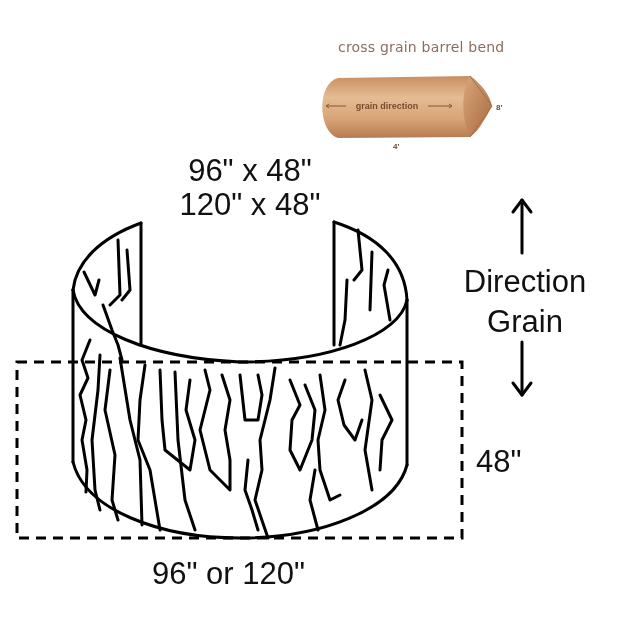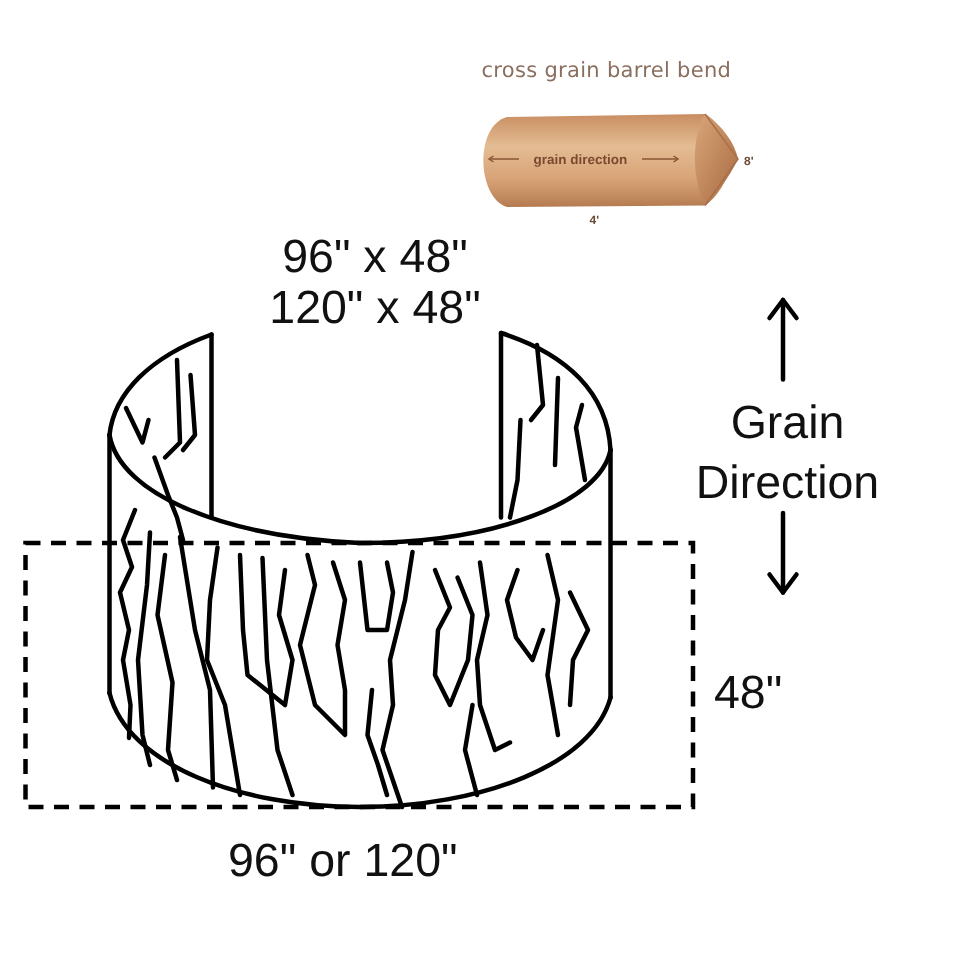--- a/index.html
+++ b/index.html
@@ -1,18 +1,18 @@
 <!DOCTYPE html>
 <html><head>
 <meta charset="utf-8">
 <style>
   html, body { margin: 0; padding: 0; background: #ffffff; }
   body { width: 640px; height: 640px; position: relative; overflow: hidden; font-family: "Liberation Sans", sans-serif; }
   .abs { position: absolute; }
-  .title-small { left: 321px; top: 39px; font-family: "DejaVu Sans", sans-serif; font-size: 14px; color: #8a6e5e; letter-spacing: 0.2px; }
+  .title-small { left: 338px; top: 39px; font-family: "DejaVu Sans", sans-serif; font-size: 14px; color: #8a6e5e; letter-spacing: 0.2px; }
   .dim-label { font-family: "Liberation Sans", sans-serif; color: #111; font-size: 31px; line-height: 34px; text-align: center; }
   .dims-top { left: 150px; top: 154px; width: 200px; }
   .grain-label { left: 440px; top: 262px; width: 170px; font-size: 31px; line-height: 40px; text-align: center; color: #111; }
   .height-label { left: 476px; top: 444px; font-size: 31px; color: #111; }
   .width-label { left: 152px; top: 556px; font-size: 31px; color: #111; }
   svg { position: absolute; left: 0; top: 0; }
   .barrel-text { font-family: "Liberation Sans", sans-serif; font-weight: bold; }
 </style>
 </head>
 <body>
@@ -107,18 +107,18 @@
 </svg>
 
 <div class="abs title-small">cross grain barrel bend</div>
 
 <div class="abs dim-label dims-top">
   <div>96" x 48"</div>
   <div>120" x 48"</div>
 </div>
 
 <div class="abs grain-label">
+  <div>Direction</div>
   <div>Grain</div>
-  <div>Direction</div>
 </div>
 
 <div class="abs height-label">48"</div>
 <div class="abs width-label">96" or 120"</div>
 
 </body></html>

